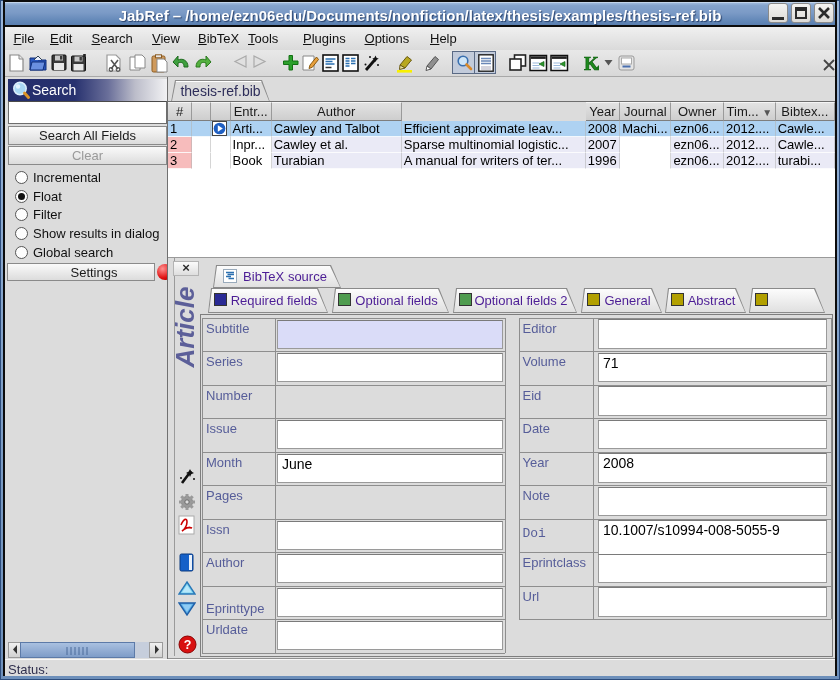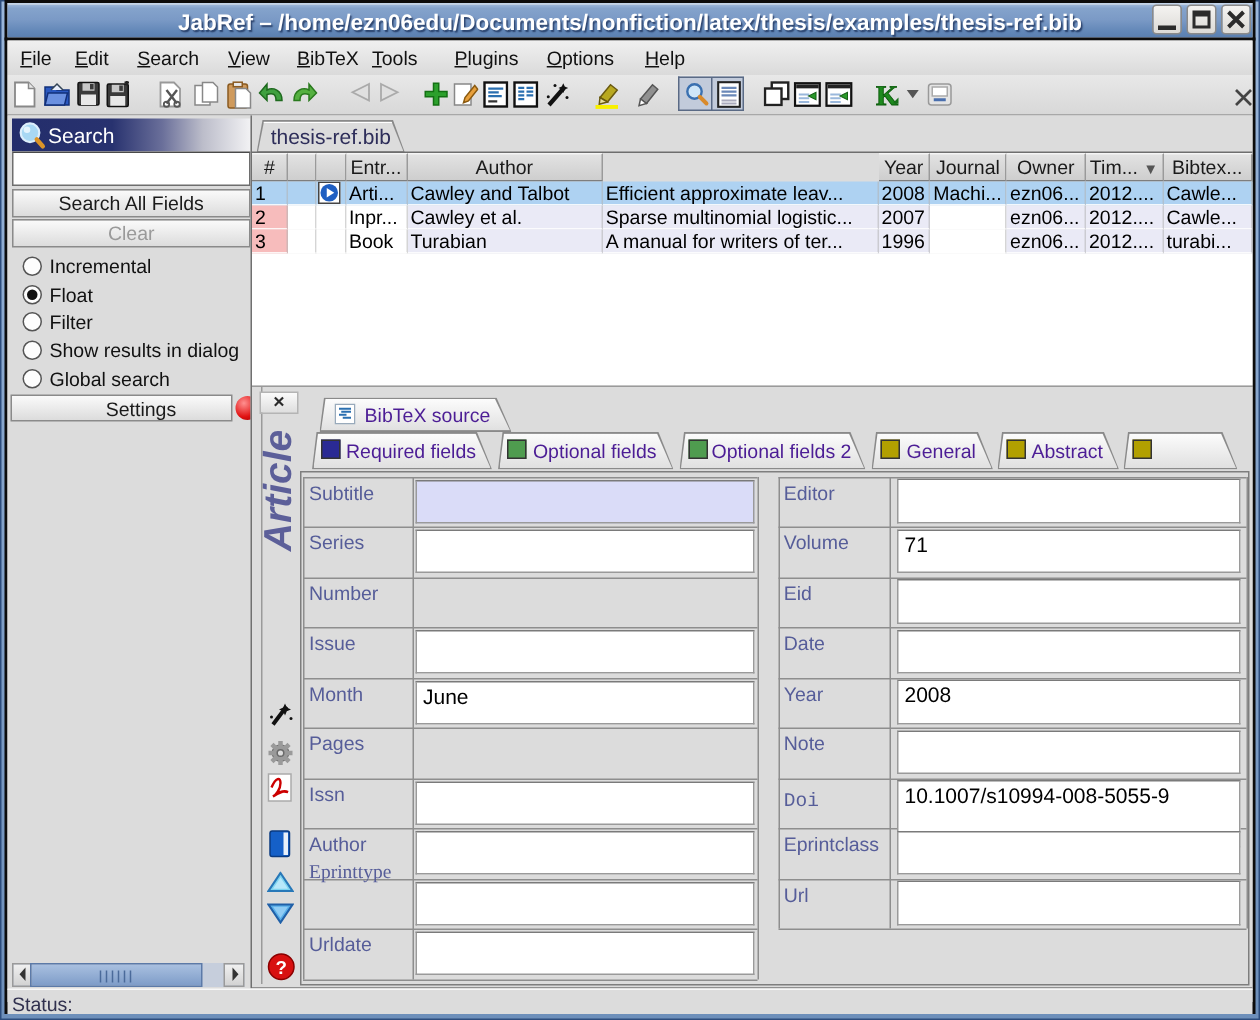--- a/index.html
+++ b/index.html
@@ -461,21 +461,21 @@
 <div class="flabel" style="left:5px;top:73.0px;">Number</div>
 <div class="flabel" style="left:5px;top:106.5px;">Issue</div>
 <div class="finput" style="left:76.0px;top:105.5px;width:225.5px;height:29px;"></div>
 <div class="flabel" style="left:5px;top:140.0px;">Month</div>
 <div class="finput" style="left:76.0px;top:139.0px;width:225.5px;height:29px;">June</div>
 <div class="flabel" style="left:5px;top:173.5px;">Pages</div>
 <div class="flabel" style="left:5px;top:207.0px;">Issn</div>
 <div class="finput" style="left:76.0px;top:206.0px;width:225.5px;height:29px;"></div>
 <div class="flabel" style="left:5px;top:240.5px;">Author</div>
 <div class="finput" style="left:76.0px;top:239.5px;width:225.5px;height:29px;"></div>
-<div class="flabel" style="left:5px;top:258px;font-family:Liberation Serif, serif;">Eprinttype</div>
+<div class="flabel" style="left:5px;top:286px;">Eprinttype</div>
 <div class="finput" style="left:76.0px;top:273.0px;width:225.5px;height:29px;"></div>
 <div class="flabel" style="left:5px;top:307.5px;">Urldate</div>
 <div class="finput" style="left:76.0px;top:306.5px;width:225.5px;height:29px;"></div>
 <div class="gridline" style="left:317.5px;top:3.0px;width:312.0px;height:1px;"></div>
 <div class="gridline" style="left:317.5px;top:36.5px;width:312.0px;height:1px;"></div>
 <div class="gridline" style="left:317.5px;top:70.0px;width:312.0px;height:1px;"></div>
 <div class="gridline" style="left:317.5px;top:103.5px;width:312.0px;height:1px;"></div>
 <div class="gridline" style="left:317.5px;top:137.0px;width:312.0px;height:1px;"></div>
 <div class="gridline" style="left:317.5px;top:170.5px;width:312.0px;height:1px;"></div>
 <div class="gridline" style="left:317.5px;top:204.0px;width:312.0px;height:1px;"></div>

